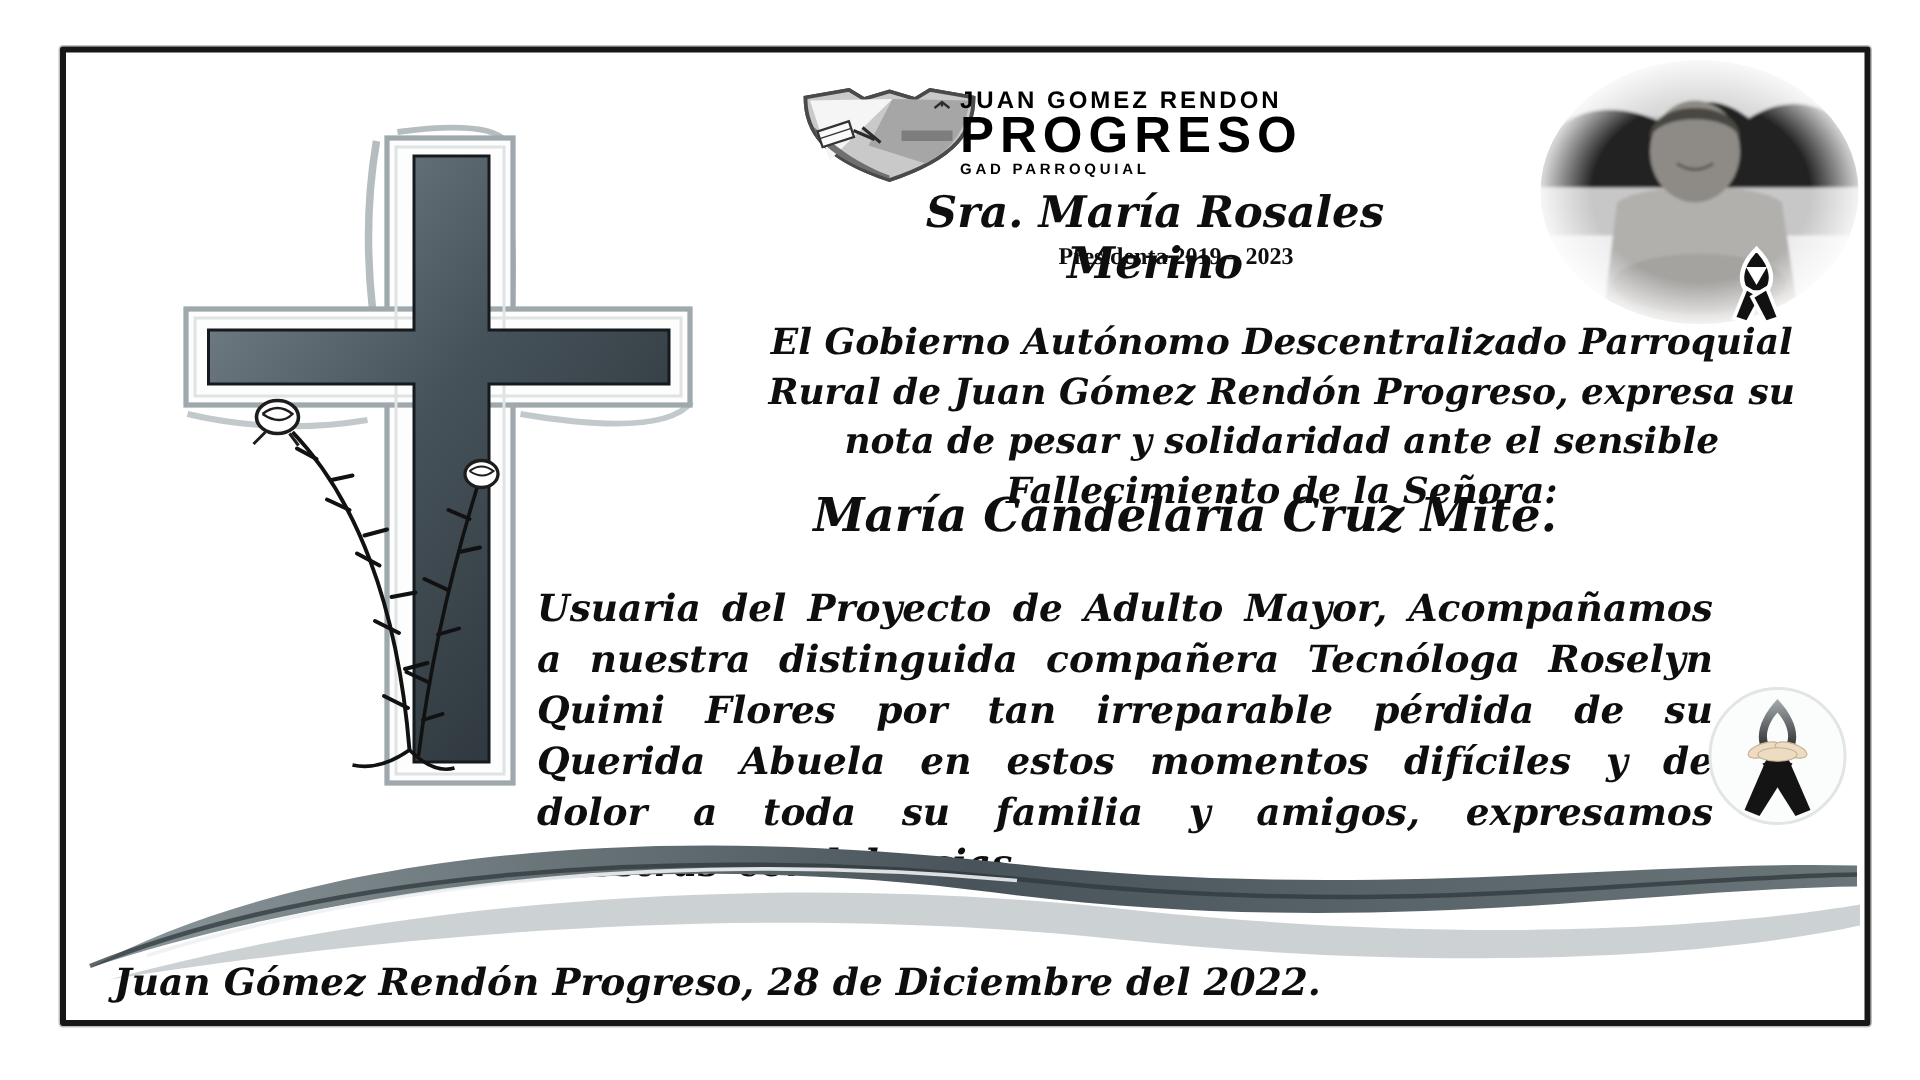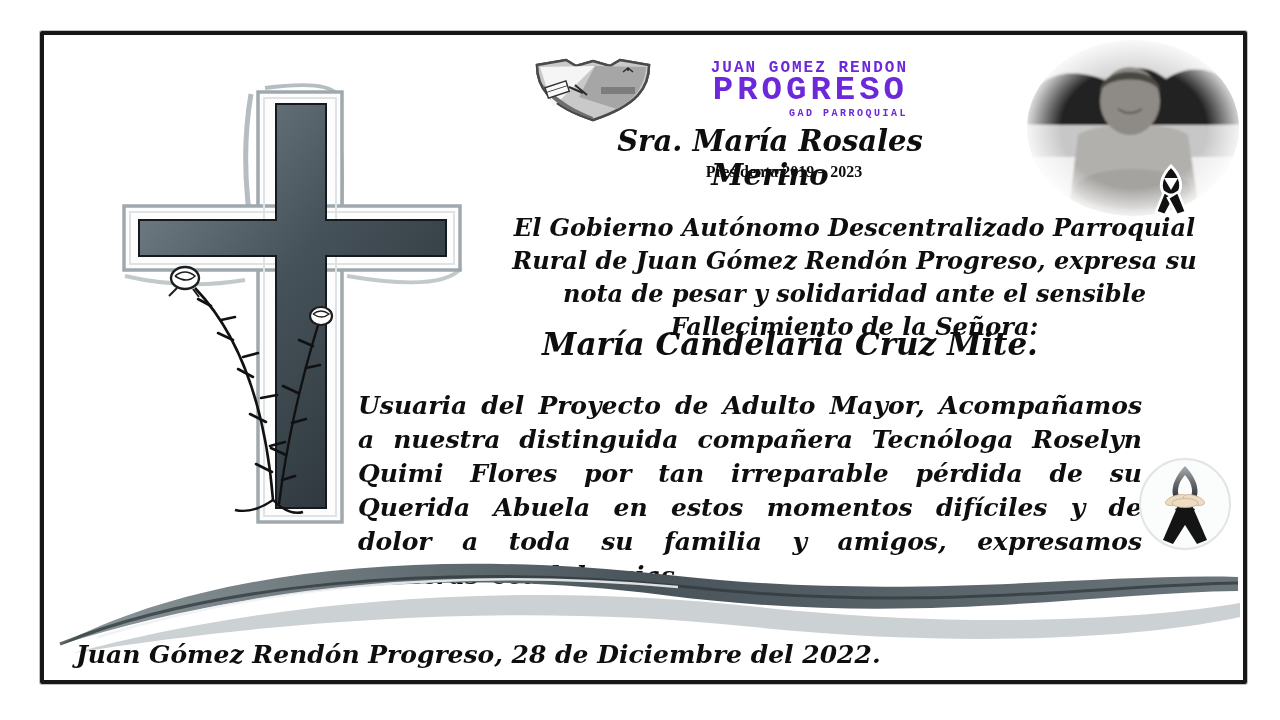--- a/index.html
+++ b/index.html
@@ -8,22 +8,22 @@
     overflow:hidden;font-family:"DejaVu Serif",serif;color:#0e0e0e;
   }
   .frame{
     position:absolute;left:40px;top:31px;width:1199px;height:645px;
     border:4px solid #171717;border-radius:2px;
     box-shadow:0 0 0 1px rgba(0,0,0,.25);
   }
   .abs{position:absolute;}
   .script{font-style:italic;font-weight:bold;}
   
-  .org-block{left:640px;top:59px;width:268px;text-align:right;
-    font-family:Liberation Mono, monospace;font-weight:bold;color:#6d28d9;}
+  .org-block{left:640px;top:59px;width:268px;text-align:left;
+    font-family:Liberation Sans, sans-serif;font-weight:bold;color:#000000;}
   .org-l1{font-size:16px;letter-spacing:2px;line-height:18px;}
   .org-l2{font-size:34px;letter-spacing:4px;line-height:27px;}
   .org-l3{font-size:10px;letter-spacing:2.5px;line-height:19px;}
   .pres-name{left:575px;top:124px;width:390px;text-align:center;font-size:29px;}
   .pres-term{left:589px;top:163px;width:390px;text-align:center;
     font-family:"Liberation Serif",serif;font-size:16px;font-weight:600;}
   
   .intro{left:482px;top:211px;width:745px;text-align:center;font-size:24px;line-height:33px;}
   .deceased-name{left:400px;top:318px;width:780px;text-align:center;font-size:31px;line-height:52px;}
   .tribute{left:358px;top:389px;width:784px;text-align:justify;font-size:25px;line-height:34px;word-spacing:4px;}

